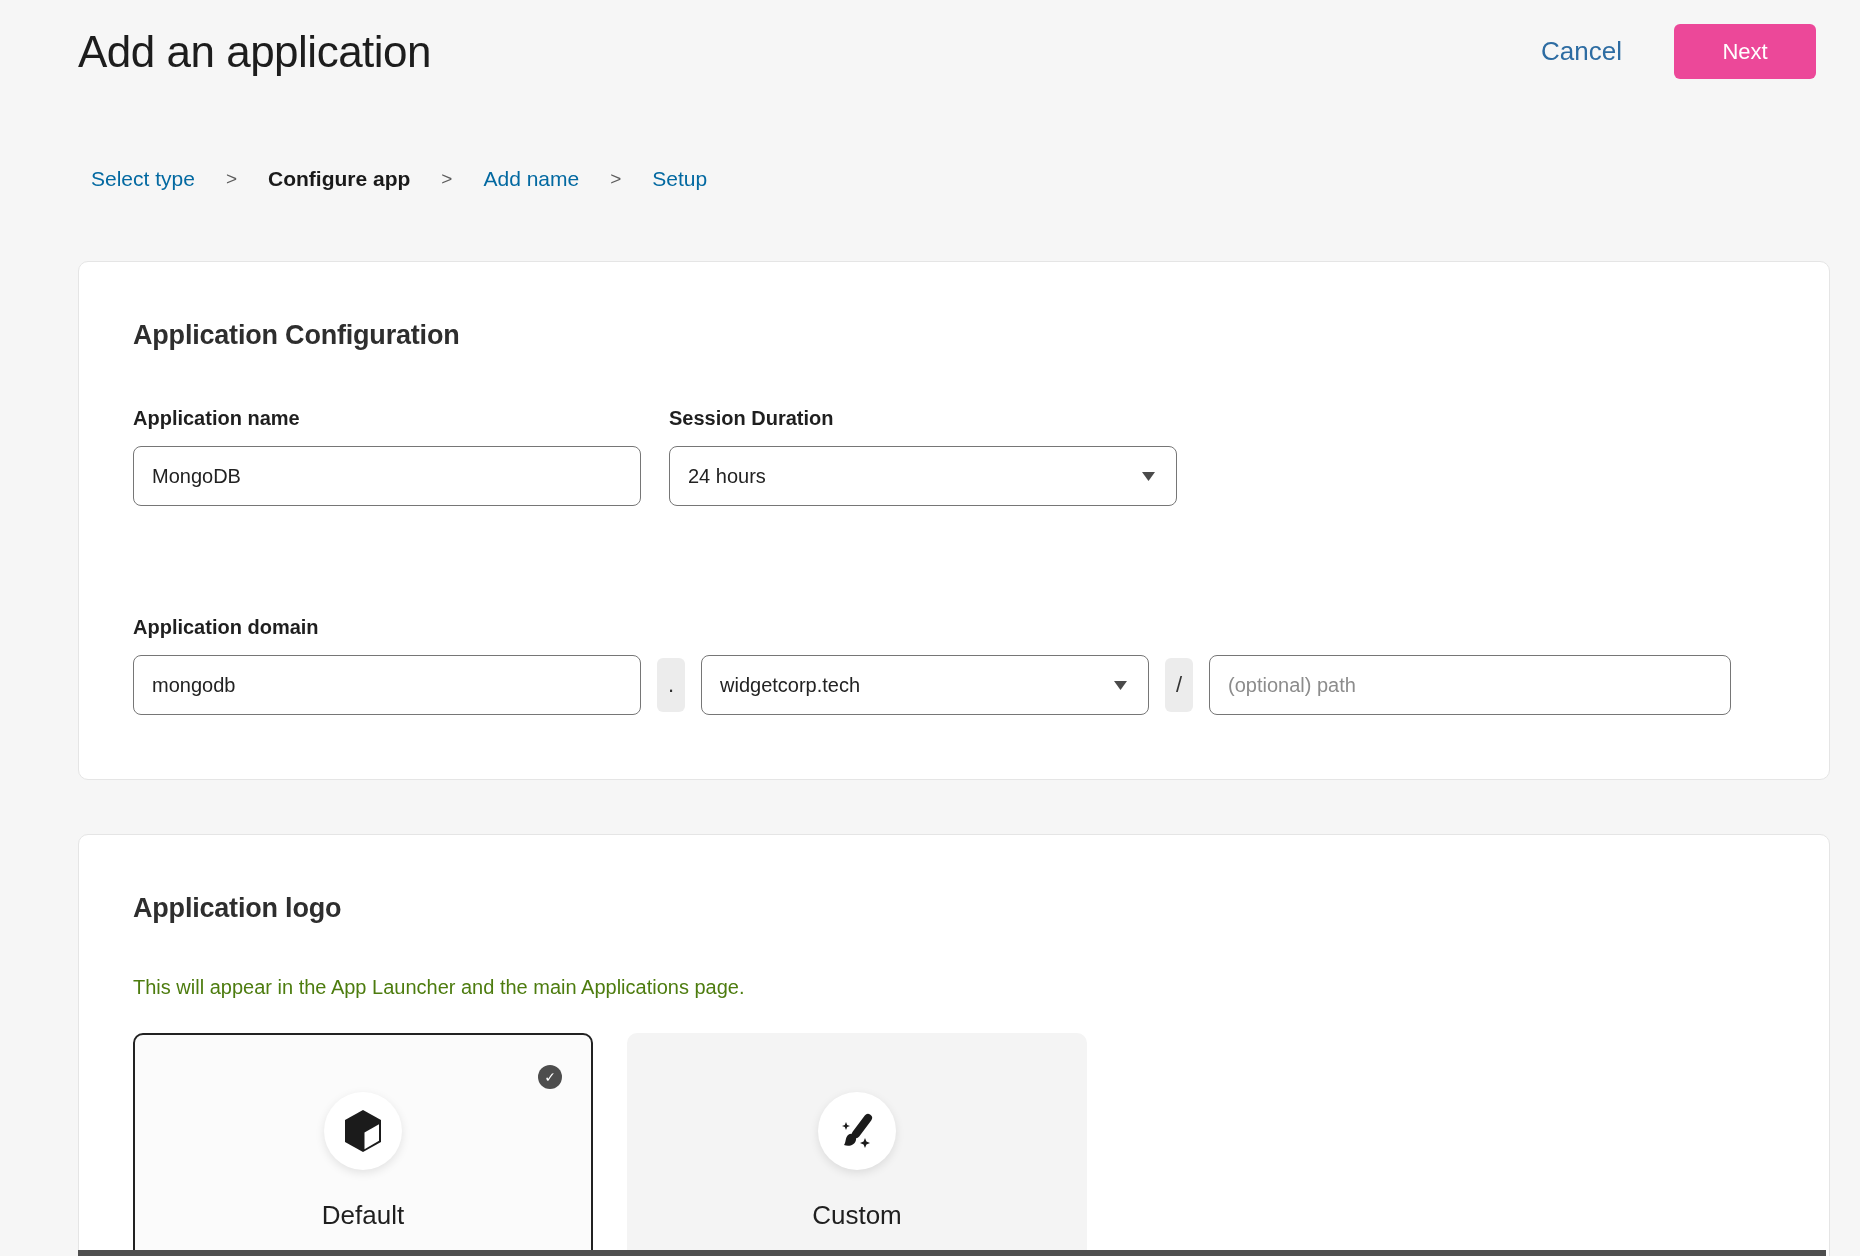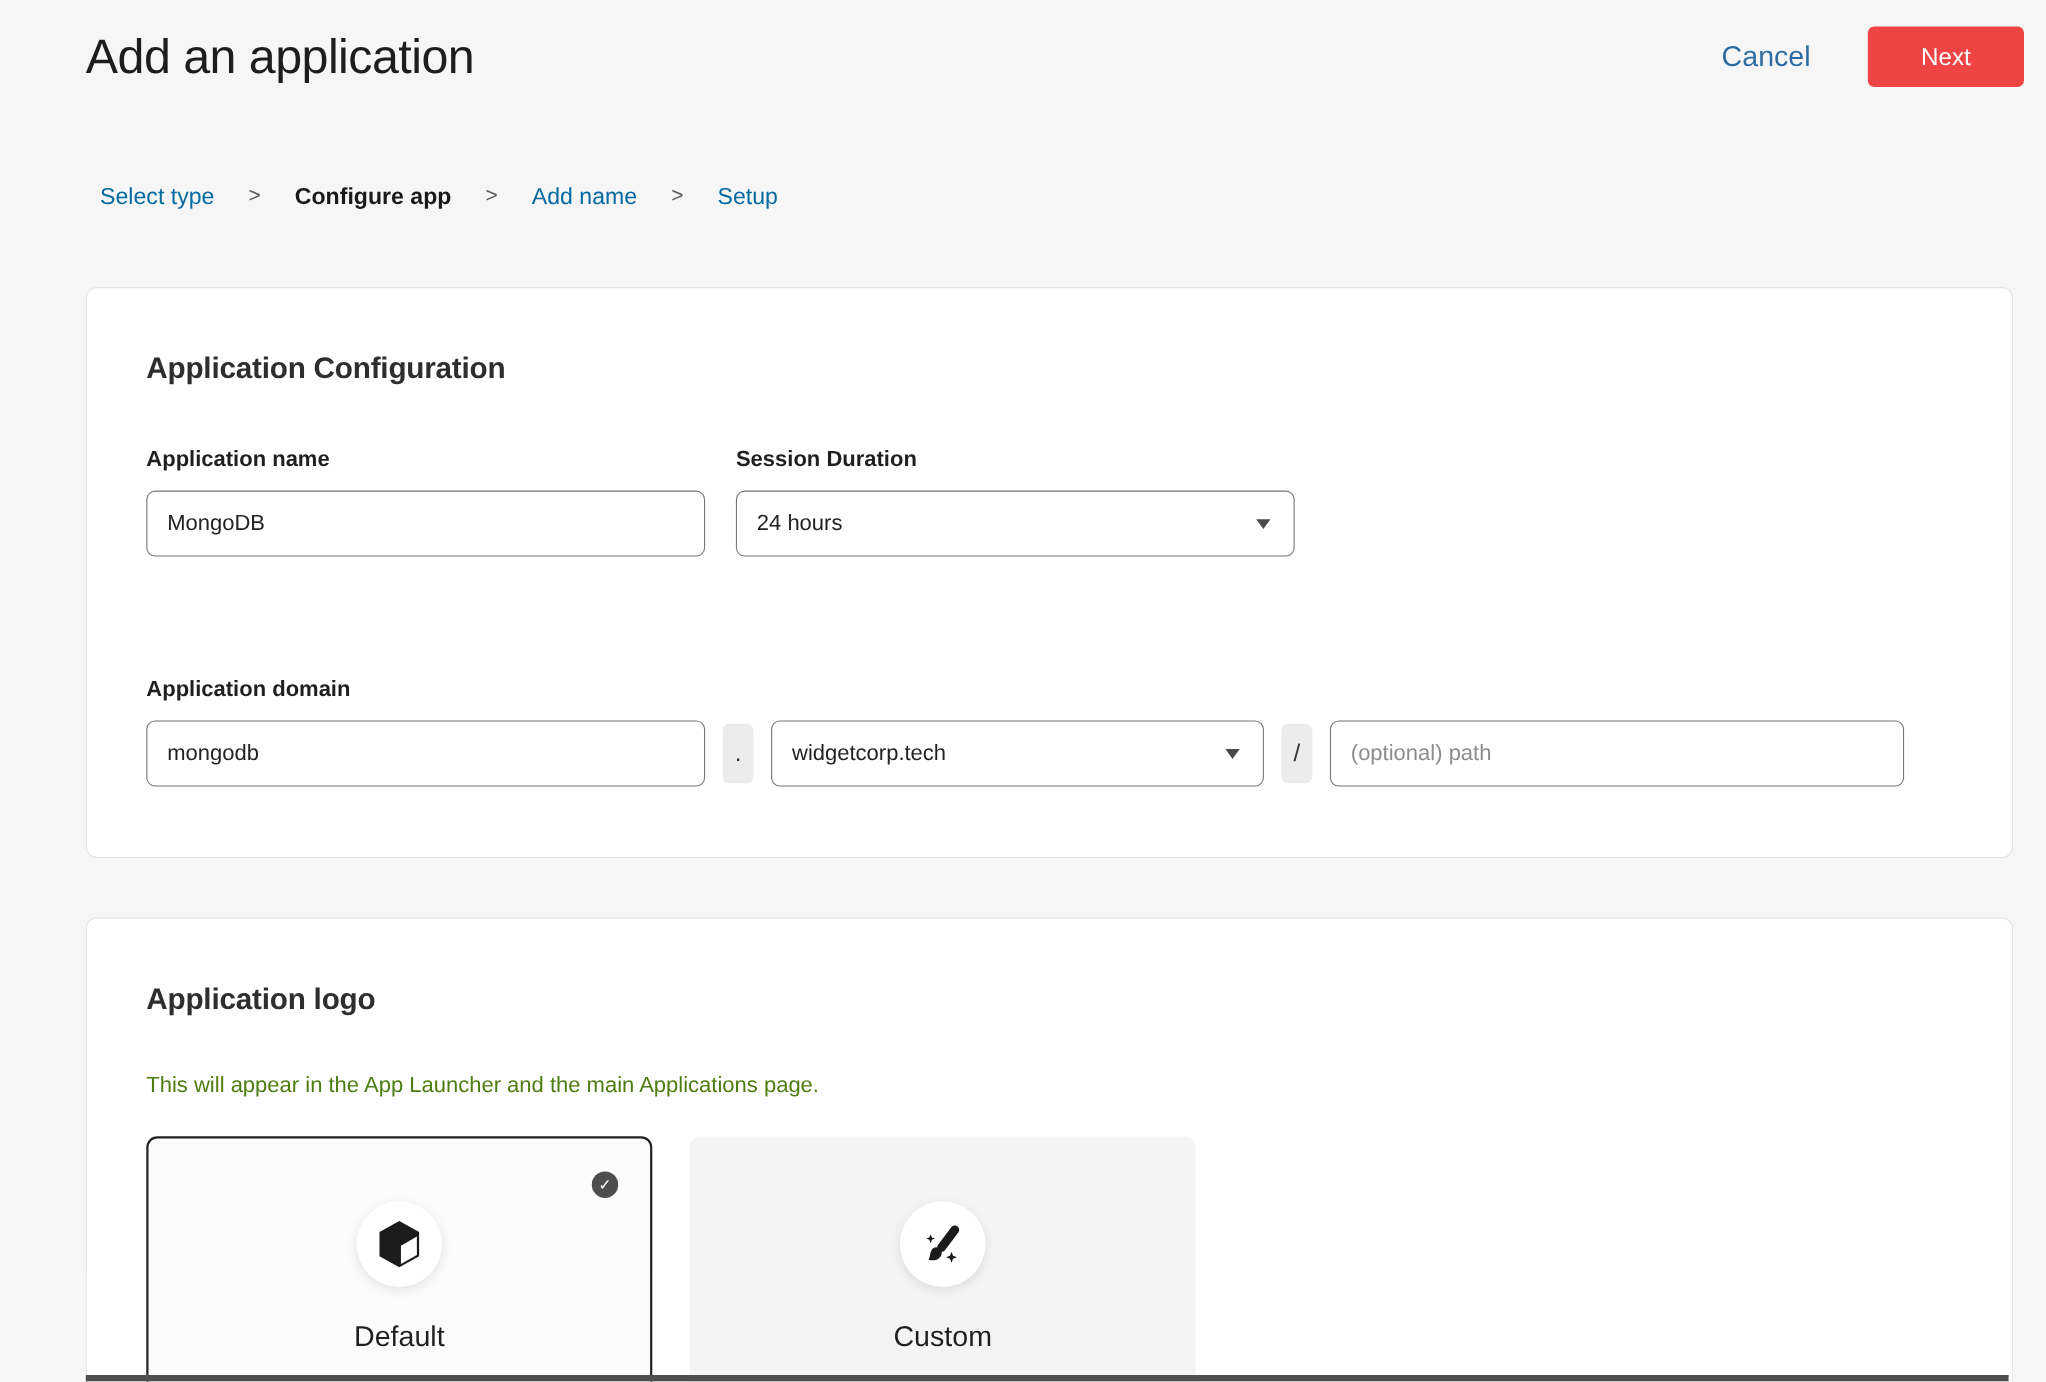--- a/index.html
+++ b/index.html
@@ -10,21 +10,21 @@
     font-family: "Liberation Sans", sans-serif;
     color: #1f1f1f;
     position: relative;
   }
 
   
   .header {
     display: flex;
     justify-content: space-between;
     align-items: center;
-    padding: 24px 20px 0 78px;
+    padding: 24px 44px 0 78px;
   }
   .page-title {
     font-size: 44px;
     font-weight: 400;
     letter-spacing: -0.5px;
     color: #1d1d1d;
   }
   .header-actions {
     display: flex;
     align-items: center;
@@ -33,21 +33,21 @@
   .cancel-link {
     font-size: 26px;
     color: #2d6ca2;
     cursor: pointer;
     background: none; border: none;
     font-family: inherit;
   }
   .next-btn {
     width: 142px;
     height: 55px;
-    background: #ef4444;
+    background: #ec4899;
     color: #ffffff;
     font-size: 22px;
     border: none;
     border-radius: 6px;
     cursor: pointer;
     font-family: inherit;
   }
 
   
   .steps {

